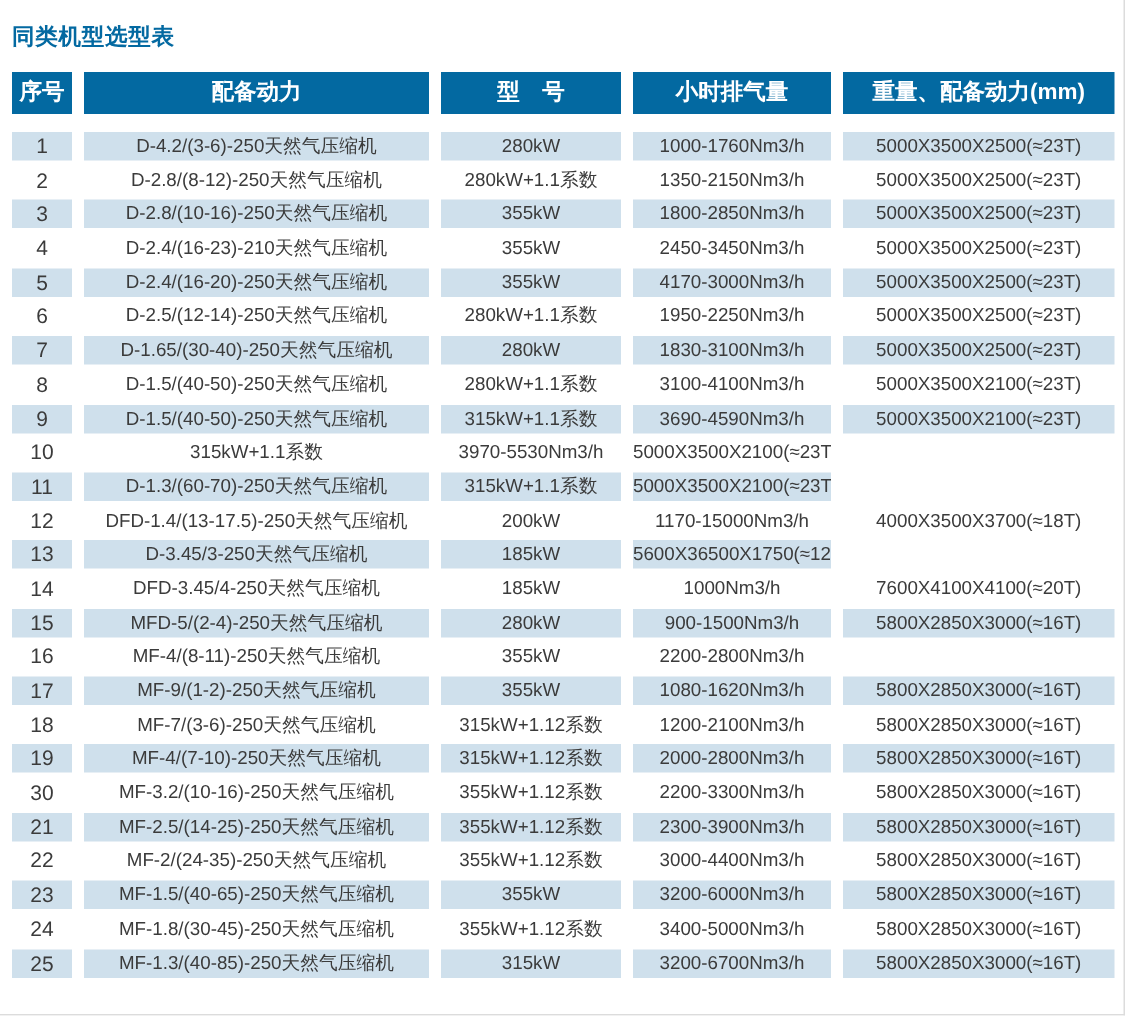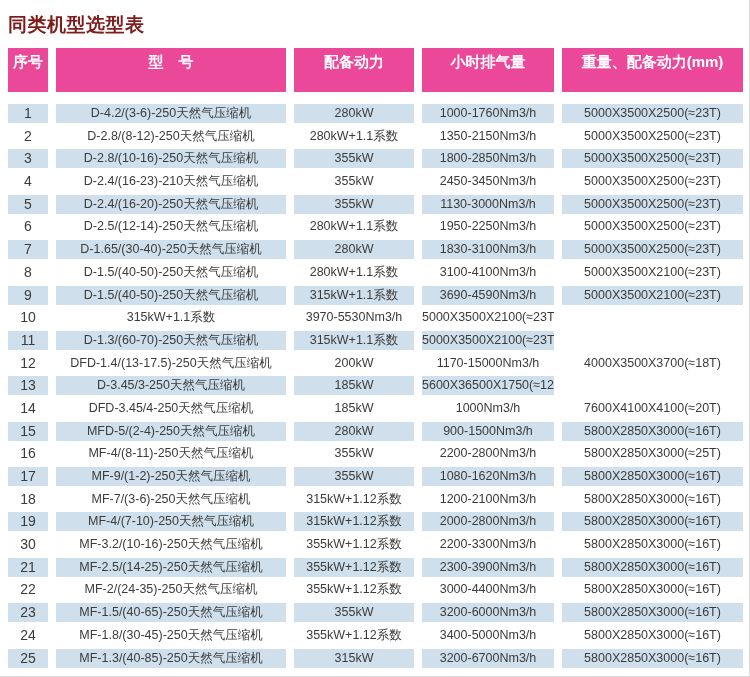--- a/index.html
+++ b/index.html
@@ -11,40 +11,40 @@
     width: 750px;
     height: 677px;
     background: #ffffff;
     border-right: 1px solid #dcdcdc;
     border-bottom: 1px solid #dcdcdc;
     padding: 12px 7px 0 8px;
     overflow: hidden;
   }
 
   .title {
-    font-size: 19px;
+    font-size: 15px;
     font-weight: bold;
-    color: #7f1d1d;
+    color: #0369a1;
     line-height: 26px;
     margin-bottom: 10px;
     letter-spacing: 0.5px;
   }
 
   .grid-row {
     display: grid;
     grid-template-columns: 40px 230px 120px 132px 181px;
     column-gap: 8px;
   }
 
   .thead { margin-bottom: 12px; }
 
   .th {
-    height: 44px;
+    height: 28px;
     line-height: 28px;
-    background: #ec4899;
+    background: #0369a1;
     color: #ffffff;
     font-size: 15px;
     font-weight: bold;
     text-align: center;
     white-space: nowrap;
     overflow: hidden;
   }
 
   .trow { height: 19px; margin-bottom: 3.7px; }
 
@@ -65,22 +65,22 @@
 </style>
 </head>
 <body>
 
 <div class="page">
   <h1 class="title">同类机型选型表</h1>
 
   <div class="table">
     <div class="grid-row thead">
       <div class="th">序号</div>
+      <div class="th">配备动力</div>
       <div class="th">型　号</div>
-      <div class="th">配备动力</div>
       <div class="th">小时排气量</div>
       <div class="th">重量、配备动力(mm)</div>
     </div>
     <div class="tbody" id="tbody">
   <div class="grid-row trow shaded">
     <div class="cell c-no">1</div>
     <div class="cell c-model">D-4.2/(3-6)-250天然气压缩机</div>
     <div class="cell c-power">280kW</div>
     <div class="cell c-disp">1000-1760Nm3/h</div>
     <div class="cell c-dim">5000X3500X2500(≈23T)</div>
@@ -107,21 +107,21 @@
     <div class="cell c-model">D-2.4/(16-23)-210天然气压缩机</div>
     <div class="cell c-power">355kW</div>
     <div class="cell c-disp">2450-3450Nm3/h</div>
     <div class="cell c-dim">5000X3500X2500(≈23T)</div>
   </div>
 
   <div class="grid-row trow shaded">
     <div class="cell c-no">5</div>
     <div class="cell c-model">D-2.4/(16-20)-250天然气压缩机</div>
     <div class="cell c-power">355kW</div>
-    <div class="cell c-disp">1130-3000Nm3/h</div>
+    <div class="cell c-disp">4170-3000Nm3/h</div>
     <div class="cell c-dim">5000X3500X2500(≈23T)</div>
   </div>
 
   <div class="grid-row trow plain">
     <div class="cell c-no">6</div>
     <div class="cell c-model">D-2.5/(12-14)-250天然气压缩机</div>
     <div class="cell c-power">280kW+1.1系数</div>
     <div class="cell c-disp">1950-2250Nm3/h</div>
     <div class="cell c-dim">5000X3500X2500(≈23T)</div>
   </div>
@@ -193,21 +193,20 @@
     <div class="cell c-power">280kW</div>
     <div class="cell c-disp">900-1500Nm3/h</div>
     <div class="cell c-dim">5800X2850X3000(≈16T)</div>
   </div>
 
   <div class="grid-row trow plain">
     <div class="cell c-no">16</div>
     <div class="cell c-model">MF-4/(8-11)-250天然气压缩机</div>
     <div class="cell c-power">355kW</div>
     <div class="cell c-disp">2200-2800Nm3/h</div>
-    <div class="cell c-dim">5800X2850X3000(≈25T)</div>
   </div>
 
   <div class="grid-row trow shaded">
     <div class="cell c-no">17</div>
     <div class="cell c-model">MF-9/(1-2)-250天然气压缩机</div>
     <div class="cell c-power">355kW</div>
     <div class="cell c-disp">1080-1620Nm3/h</div>
     <div class="cell c-dim">5800X2850X3000(≈16T)</div>
   </div>
 

